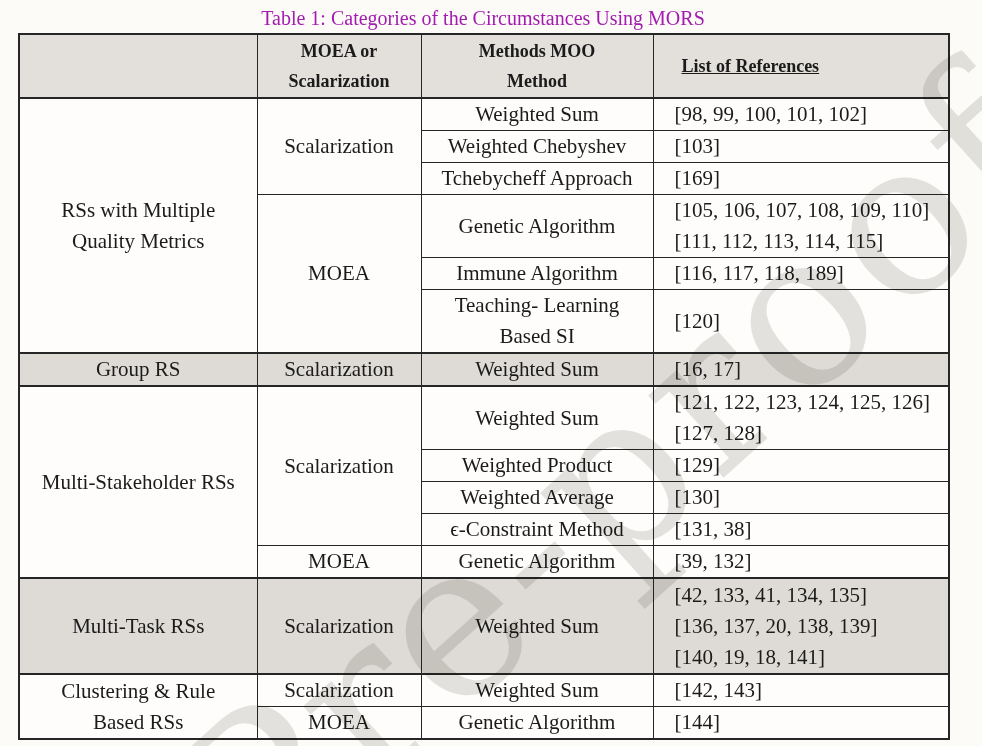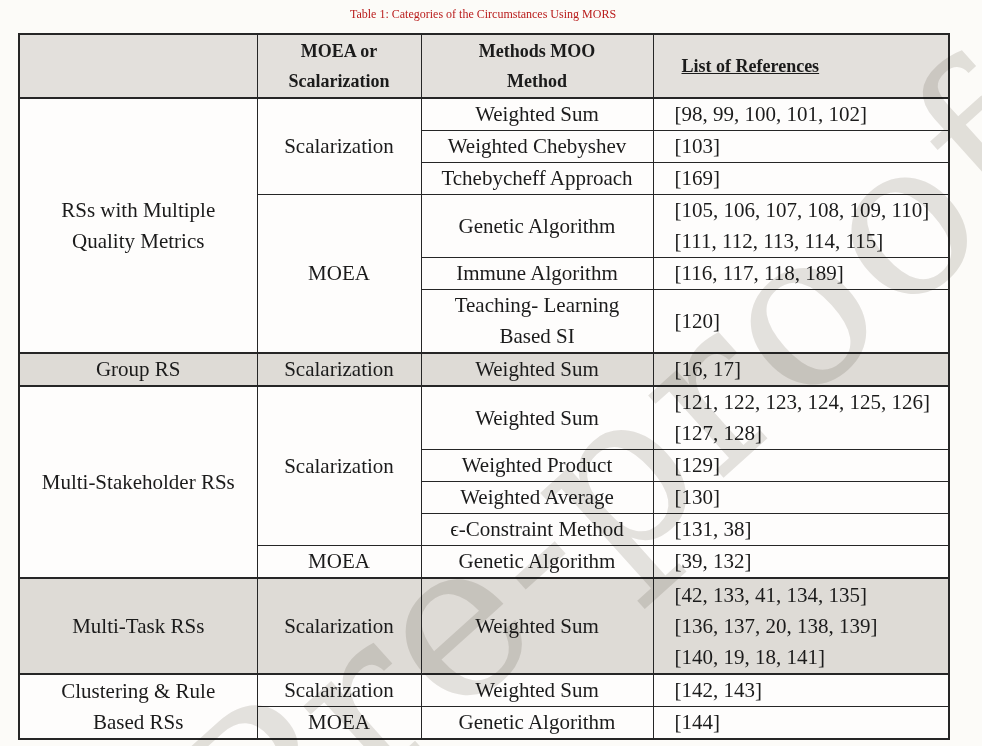--- a/index.html
+++ b/index.html
@@ -17,22 +17,22 @@
     overflow: hidden;
     font-family: "Liberation Serif", serif;
     color: var(--text);
     position: relative;
   }
   .page-title {
     position: absolute;
     left: 18px; top: 7px;
     width: 930px;
     text-align: center;
-    font-size: 12px;
-    color: #b91c1c;
+    font-size: 20px;
+    color: #a21caf;
   }
   table.mors {
     position: absolute;
     left: 18px; top: 33px;
     width: 930px;
     border-collapse: collapse;
     table-layout: fixed;
     background: transparent;
     border: 2px solid var(--border);
   }

